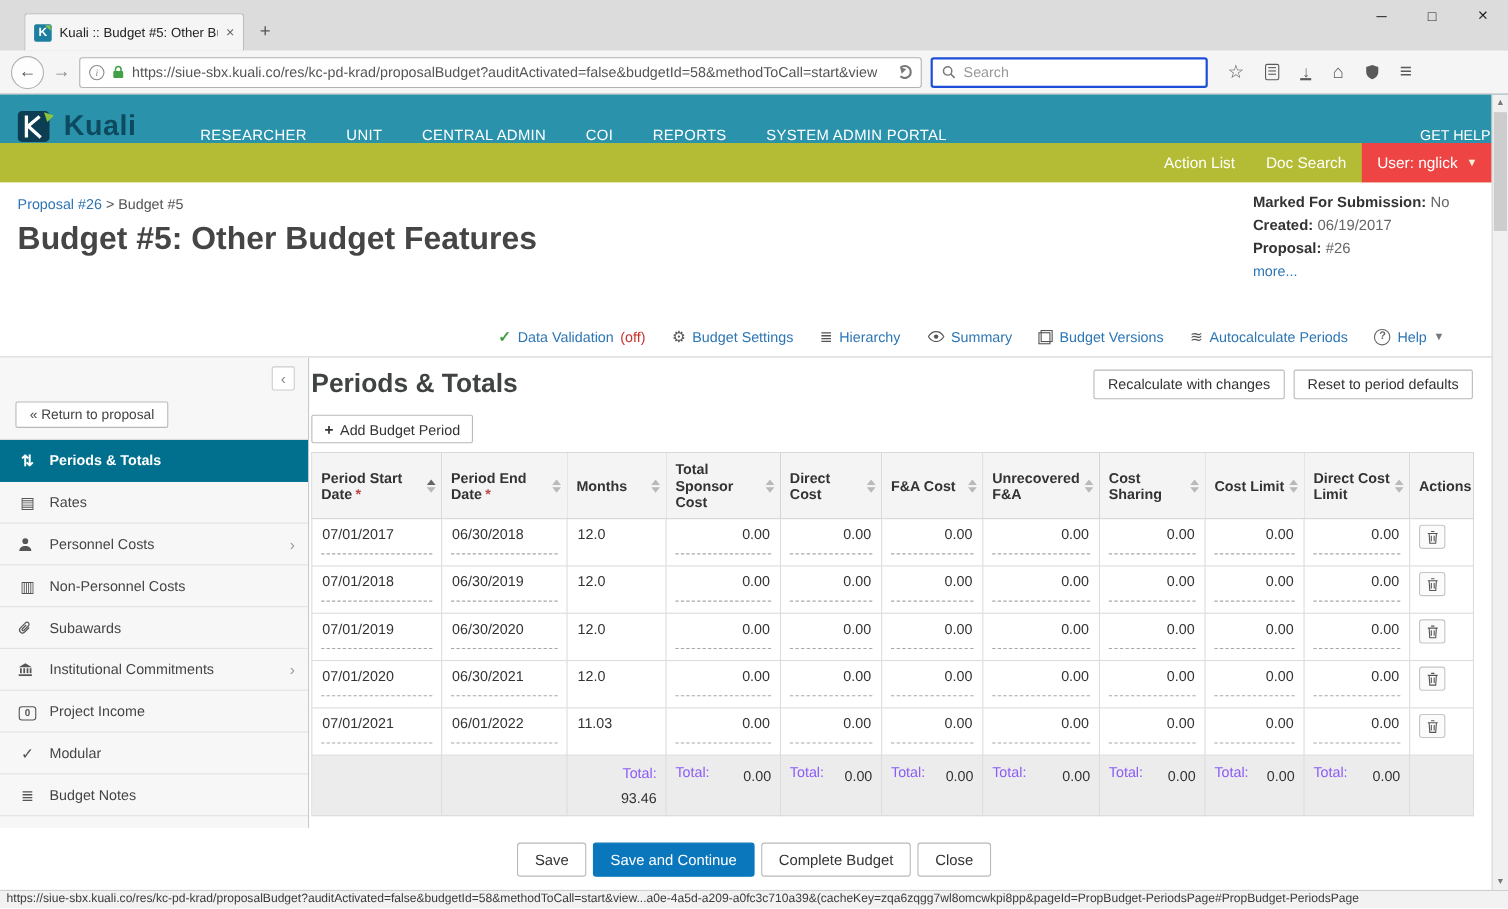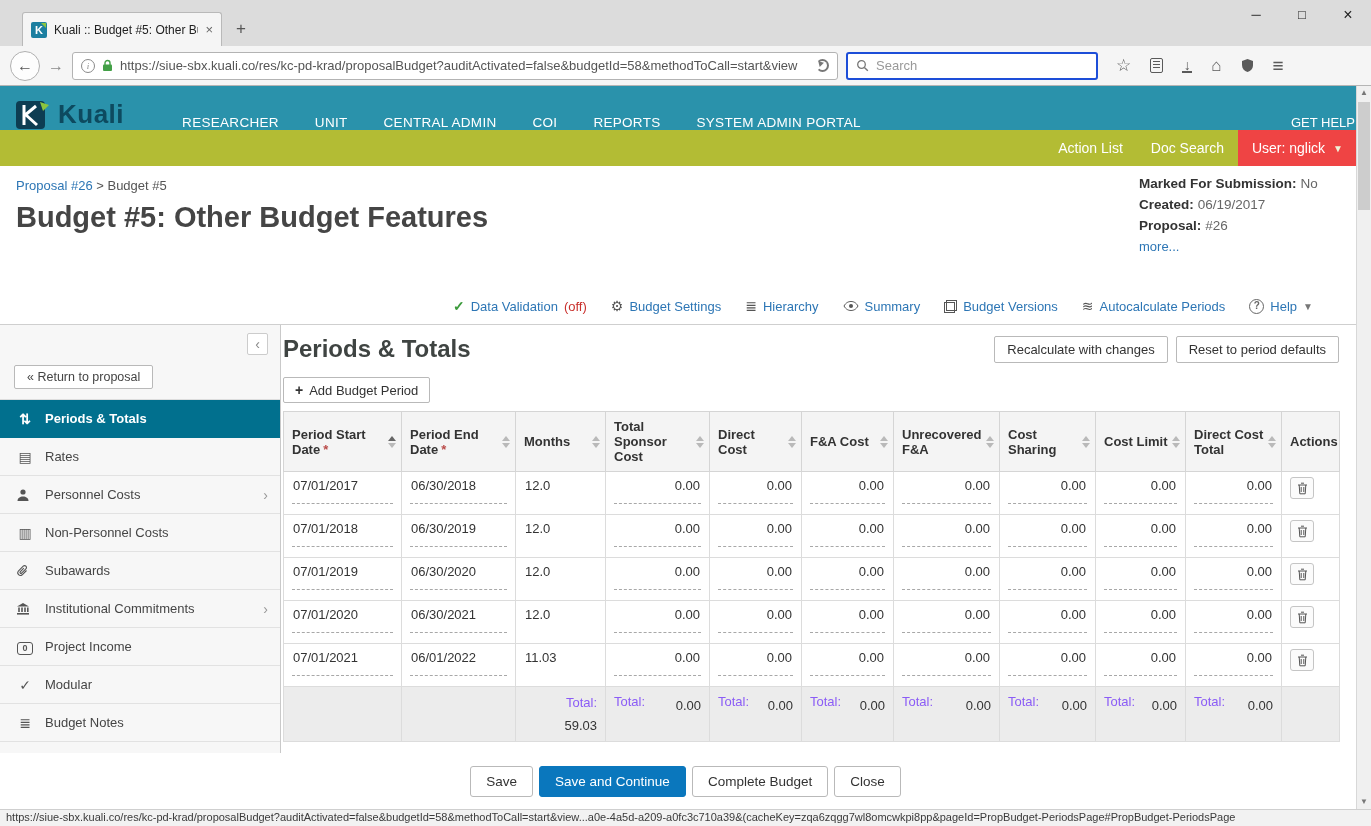--- a/index.html
+++ b/index.html
@@ -410,21 +410,21 @@
                 <i class="dn"></i>
               </span></th>
           <th><span>Cost Sharing</span><span class="sort">
                 <i class="up"></i>
                 <i class="dn"></i>
               </span></th>
           <th><span>Cost Limit</span><span class="sort">
                 <i class="up"></i>
                 <i class="dn"></i>
               </span></th>
-          <th><span>Direct Cost Total</span><span class="sort">
+          <th><span>Direct Cost Limit</span><span class="sort">
                 <i class="up"></i>
                 <i class="dn"></i>
               </span></th>
           <th><span>Actions</span></th>
         </tr>
       </thead>
       <tbody>
           <tr>
     <td>
               <span class="edit">07/01/2017</span>
@@ -620,21 +620,21 @@
       </button>
     </td>
   </tr>
         </tbody>
       <tbody>
         <tr class="total-row">
           <td></td>
           <td></td>
           <td>
             <div class="mt-line t-label">Total:</div>
-            <div class="mt-line v">59.03</div>
+            <div class="mt-line v">93.46</div>
           </td>
           <td>
               <div class="ct">
                 <span class="t-label">Total:</span>
                 <span class="t-val">0.00</span>
               </div>
             </td>
           <td>
               <div class="ct">
                 <span class="t-label">Total:</span>

